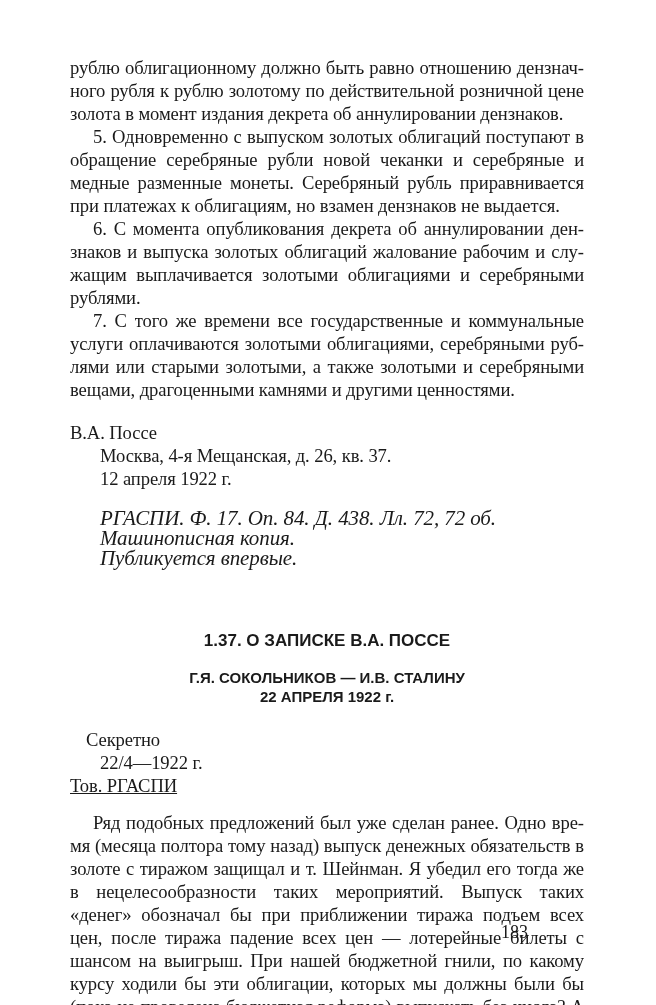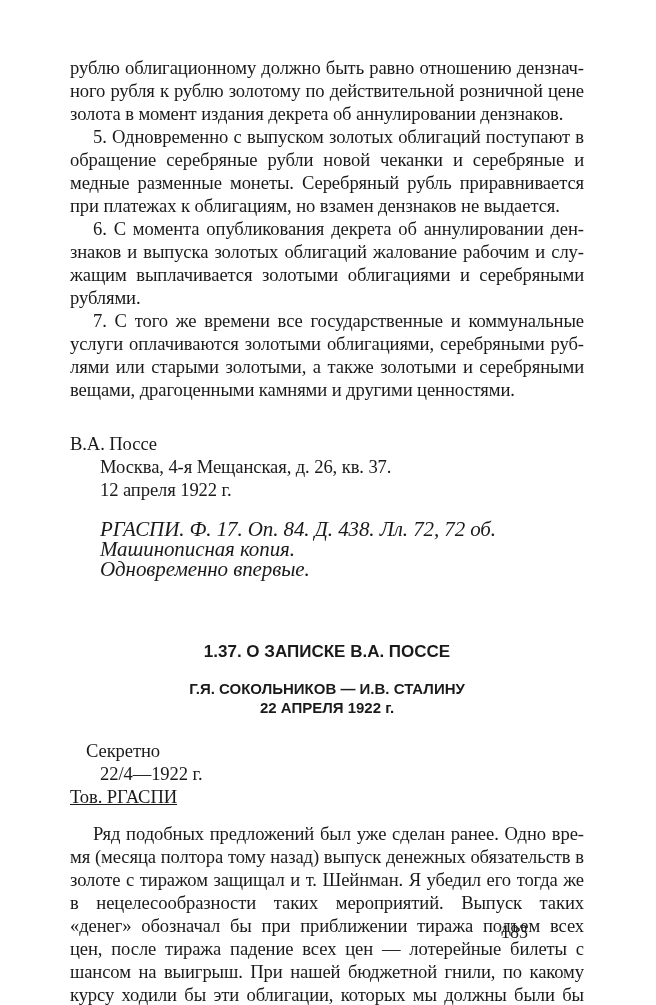--- a/index.html
+++ b/index.html
@@ -9,21 +9,21 @@
       font-family: "Liberation Serif", serif;
       font-size: 18.6px;
       line-height: 23px;
       text-align: justify;
       text-align-last: left;
       margin: 0;
       letter-spacing: -0.1px;
     }
     .indent { text-indent: 23px; }
     .right { text-align: right; }
-    .sig { margin-top: 31px; }
+    .sig { margin-top: 20px; }
     .addr { padding-left: 30px; margin-top: 0; }
     .addr .p { text-align: left; }
     .src { padding-left: 30px; margin-top: 18px; }
     .src .p { font-style: italic; font-size: 21px; line-height: 20px; text-align: center; }
     .h1 {
       font-family: "Liberation Sans", sans-serif;
       font-weight: bold;
       font-size: 17px;
       text-align: center;
       margin-top: 62px;
@@ -60,21 +60,21 @@
   <p class="p right sig">В.А. Поссе</p>
 
   <div class="addr">
     <p class="p">Москва, 4-я Мещанская, д. 26, кв. 37.</p>
     <p class="p">12 апреля 1922 г.</p>
   </div>
 
   <div class="src">
     <p class="p">РГАСПИ. Ф. 17. Оп. 84. Д. 438. Лл. 72, 72 об.</p>
     <p class="p">Машинописная копия.</p>
-    <p class="p">Одновременно впервые.</p>
+    <p class="p">Публикуется впервые.</p>
   </div>
 
   <div class="h1">1.37.  О ЗАПИСКЕ В.А. ПОССЕ</div>
   <div class="h2">
     <div>Г.Я. СОКОЛЬНИКОВ — И.В. СТАЛИНУ</div>
     <div>22 АПРЕЛЯ 1922 г.</div>
   </div>
 
   <p class="p right secret">Секретно</p>
   <p class="p date-left">22/4—1922 г.</p>

